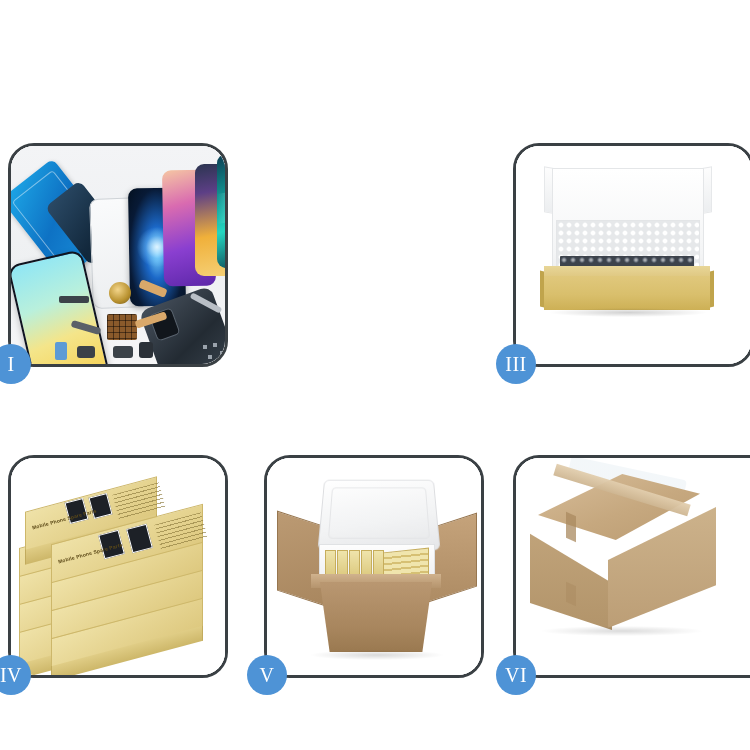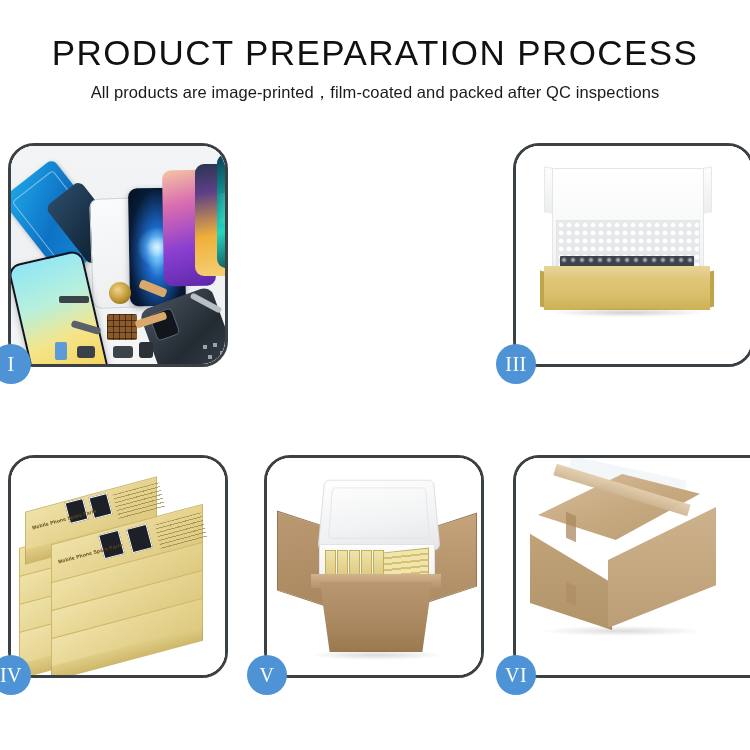--- a/index.html
+++ b/index.html
@@ -356,24 +356,20 @@
     background:#a98a5f;opacity:.5;transform:skewY(24deg);
   }
   .shadow6{position:absolute;left:26px;top:168px;width:160px;height:10px;background:radial-gradient(ellipse at 50% 50%,rgba(0,0,0,.14),transparent 72%);}
   .wrap6{position:absolute;left:52px;top:10px;width:118px;height:22px;background:linear-gradient(180deg,rgba(240,245,248,.8),rgba(226,234,240,.4));transform:rotate(12deg);border-radius:4px;}
 </style>
 </head>
 <body>
 
 <div class="page">
 
-  <div class="header">
-    <h1 class="title">PRODUCT PREPARATION PROCESS</h1>
-    <p class="subtitle">All products are image-printed，film-coated and packed after QC inspections</p>
-  </div>
 
   <div class="grid">
 
     <div class="card" style="left:8px;top:143px;width:220px;height:224px;">
       <div class="card-clip">
         <div class="photo p1">
           <div class="ph ph-blue"></div>
           <div class="ph ph-dark"></div>
           <div class="ph ph-glass"></div>
           <div class="ph ph-nebula"></div>

